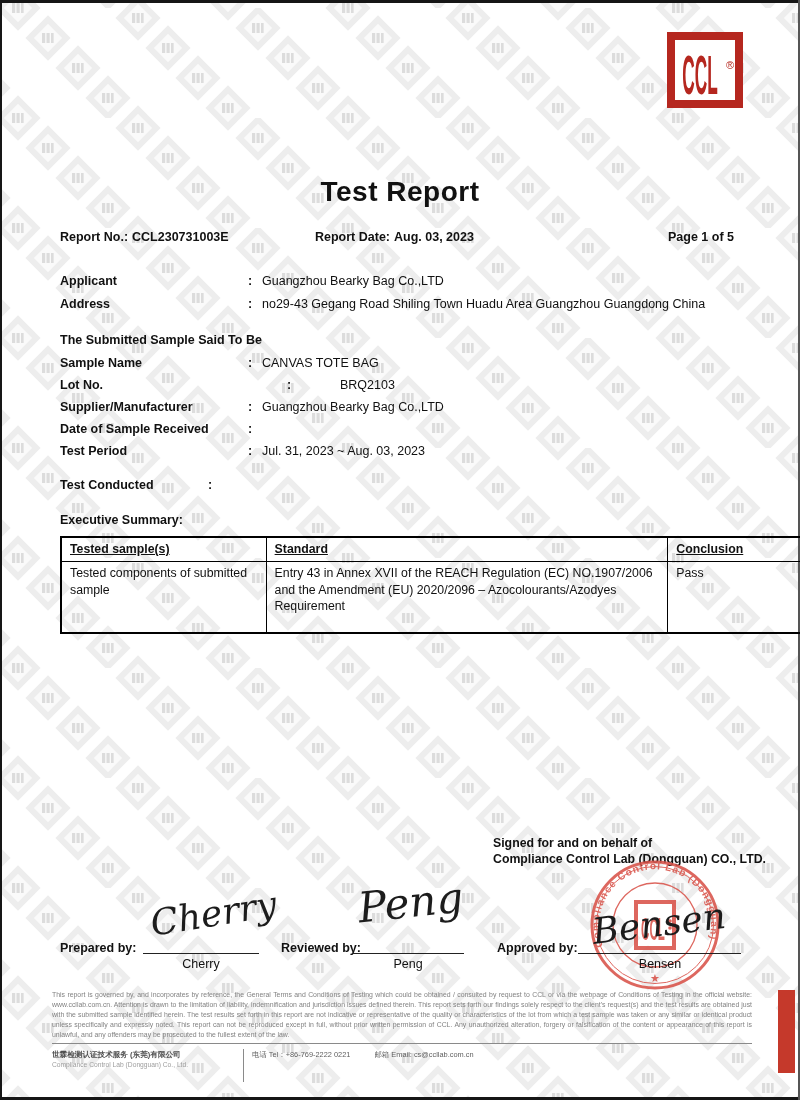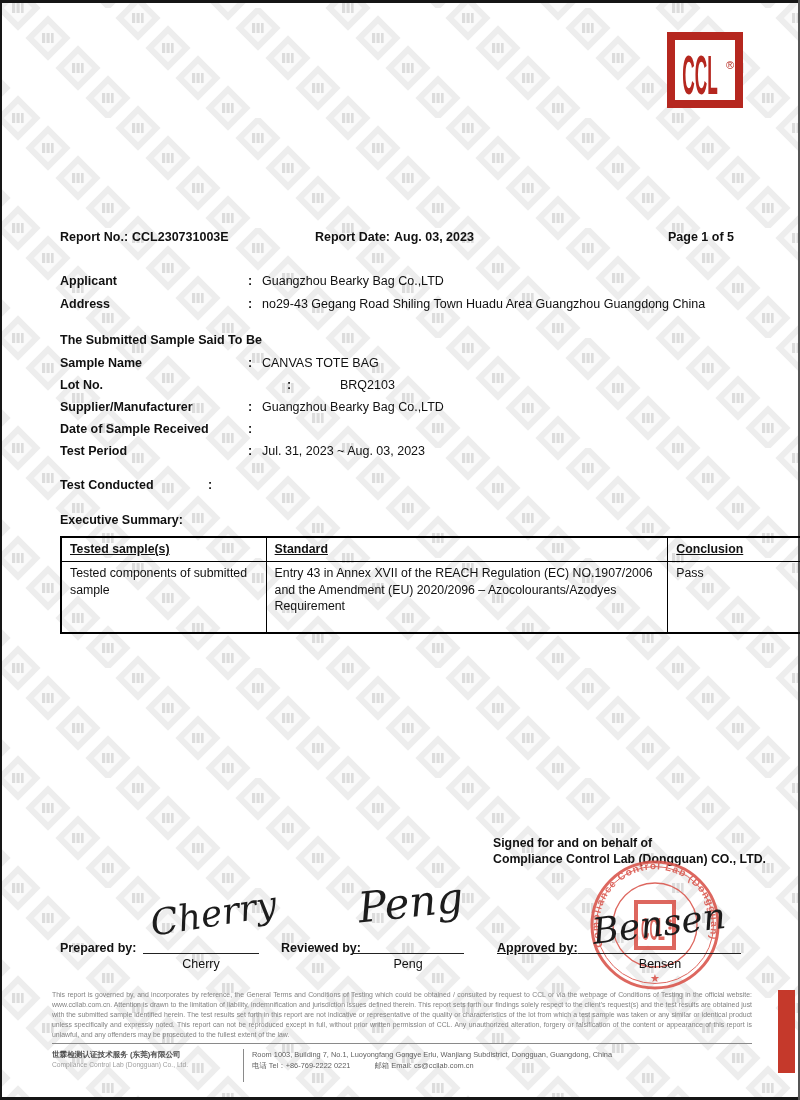--- a/index.html
+++ b/index.html
@@ -99,20 +99,21 @@
     <div class="abs edge-bottom"></div>
     <div class="abs edge-right"></div>
     <div class="abs red-edge"></div>
 
     <svg class="abs" style="left:666px;top:31px;" width="78" height="78" viewBox="0 0 78 78">
       <rect x="5" y="5" width="68" height="68" fill="#ffffff" stroke="#b5271f" stroke-width="8"></rect>
       <text transform="translate(34,63) scale(0.72,2.35)" text-anchor="middle" font-family="Liberation Sans, sans-serif" font-size="24" font-weight="bold" fill="#b5271f">CCL</text>
       <text x="60" y="38" font-size="11" fill="#b5271f" font-family="Liberation Sans, sans-serif">®</text>
     </svg>
 
+    <div class="abs doc-title">Test Report</div>
     <div class="abs meta m1">
       <span>Report No.:</span><span>CCL230731003E</span>
     </div>
     <div class="abs meta m2">
       <span>Report Date:</span><span>Aug. 03, 2023</span>
     </div>
     <div class="abs meta m3">Page 1 of 5</div>
 
     <div class="row" style="top:274px;">
       <span class="lbl">Applicant</span>
@@ -200,34 +201,33 @@
     <div class="abs signer-label" style="left:60px;">Prepared by:</div>
     <div class="abs sig-line" style="left:143px;width:116px;"></div>
     <div class="abs sig-print" style="left:152px;width:98px;">Cherry</div>
 
     <div class="abs script" style="left:358px;top:878px;font-size:42px;transform:rotate(-6deg);">Peng</div>
     <div class="abs signer-label" style="left:281px;">Reviewed by:</div>
     <div class="abs sig-line" style="left:352px;width:112px;"></div>
     <div class="abs sig-print" style="left:360px;width:96px;">Peng</div>
 
     <div class="abs script" style="left:592px;top:903px;font-size:36px;transform:rotate(-7deg);">Bensen</div>
-    <div class="abs signer-label" style="left:497px;text-decoration:underline;">Approved by:</div>
+    <div class="abs signer-label" style="left:497px;">Approved by:</div>
     <div class="abs sig-line" style="left:578px;width:163px;"></div>
     <div class="abs sig-print" style="left:600px;width:120px;">Bensen</div>
 
     <div class="abs disclaimer">This report is governed by, and incorporates by reference, the General Terms and Conditions of Testing which could be obtained / consulted by request to CCL or via the webpage of Conditions of Testing in the official website: www.ccllab.com.cn. Attention is drawn to the limitation of liability, indemnification and jurisdiction issues defined therein. This report sets forth our findings solely respect to the client's request(s) and the test results are obtained just with the submitted sample identified herein. The test results set forth in this report are not indicative or representative of the quality or characteristics of the lot from which a test sample was taken or any similar or identical product unless specifically and expressly noted. This report can not be reproduced except in full, without prior written permission of CCL. Any unauthorized alteration, forgery or falsification of the content or appearance of this report is unlawful, and any offenders may be prosecuted to the fullest extent of the law.</div>
     <div class="abs foot-rule"></div>
 
     <div class="abs foot-left">
       <div class="foot-cn">世霖检测认证技术服务 (东莞)有限公司</div>
       <div class="foot-en">Compliance Control Lab (Dongguan) Co., Ltd.</div>
     </div>
     <div class="abs foot-div"></div>
     <div class="abs foot-right">
-      <div>Room 1003, Building 7, No.1, Luoyongfang Gongye Erlu, Wanjiang Subdistrict, Dongguan, Guangdong, China</div>
       <div>
         <span>电话 Tel：+86-769-2222 0221</span>
         <span class="em">邮箱 Email: cs@ccllab.com.cn</span>
       </div>
     </div>
 
   </div>
 </div>
 
 </body></html>

